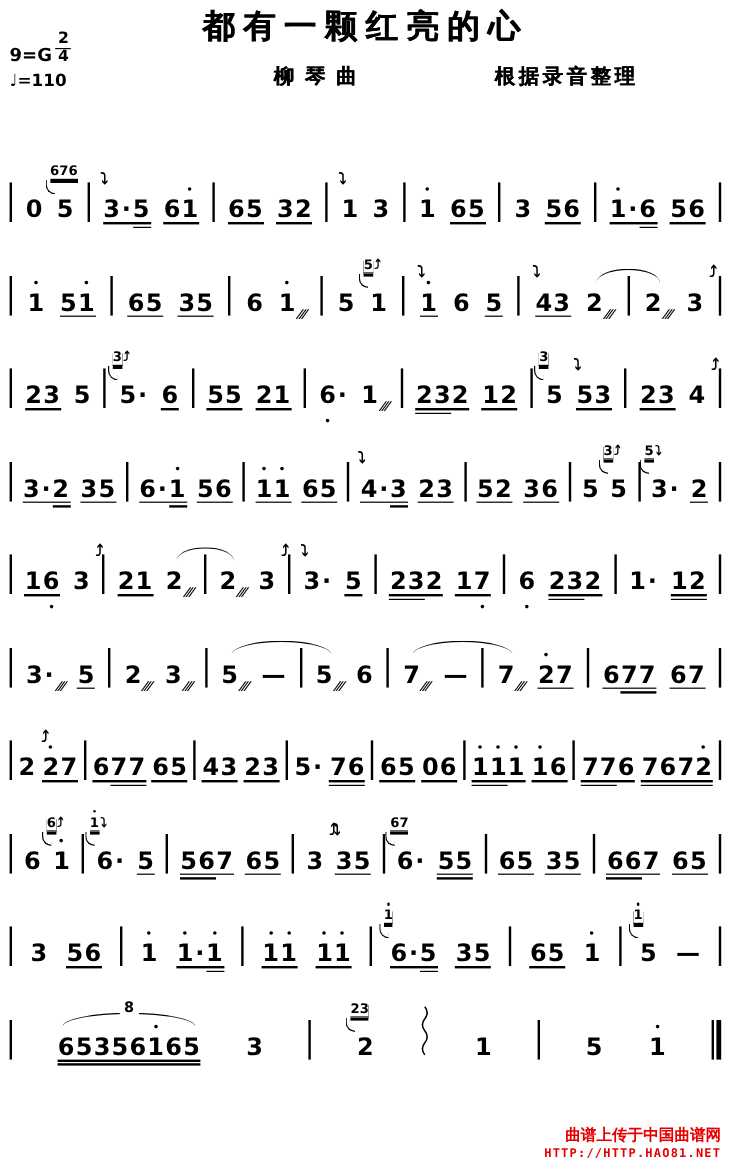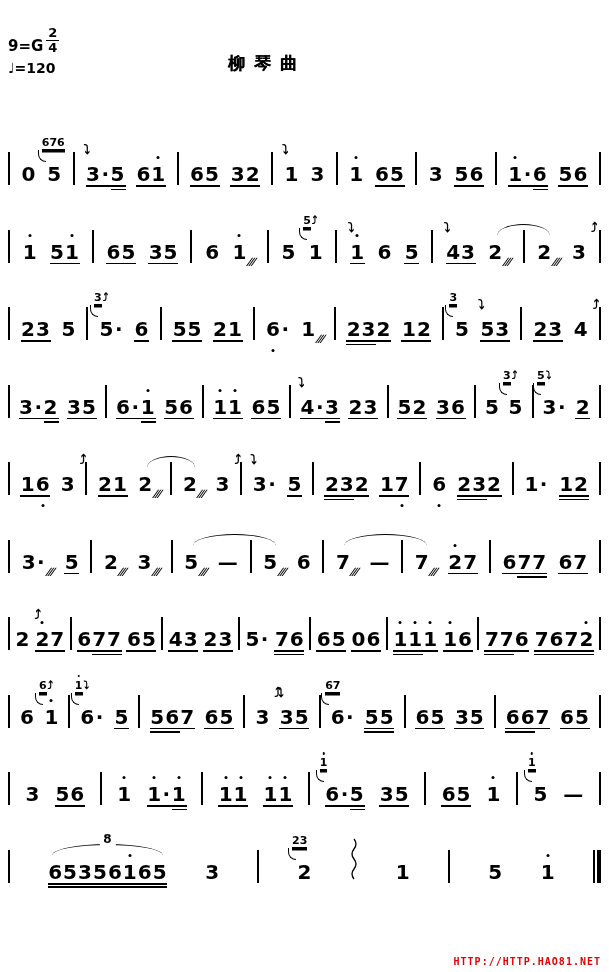--- a/index.html
+++ b/index.html
@@ -64,29 +64,31 @@
   
   .footer{position:absolute;right:8px;bottom:4px;text-align:right;line-height:1.25;}
   .f1{font-size:13px;font-weight:700;}
   .f2{font-size:10px;font-weight:700;letter-spacing:1px;
       font-family:"DejaVu Sans Mono",monospace;}
 </style>
 </head>
 <body>
 
 <div class="header">
+  <div class="title">都有一颗红亮的心</div>
   <div class="keyrow">
     <span>9=G</span>
     <span class="meter">
       <span class="mnum">2</span>
       <span class="mden">4</span>
     </span>
   </div>
-  <div class="tempo">♩=120</div>
+  <div class="tempo">♩=110</div>
   <div class="genre">柳琴曲</div>
+  <div class="source">根据录音整理</div>
 </div>
 
 <div id="score">
     <div class="line">
       <div class="bar"></div>
       <div class="note"><span class="chars"><span class="ch">0</span></span></div>
       <div class="note"><span class="chars"><span class="ch">5</span></span><div class="grace"><span class="gu"><span class="gch">6</span><span class="gch">7</span><span class="gch">6</span></span></div><div class="hook"></div></div>
       <div class="bar"></div>
       <div class="note"><span class="chars"><span class="ch">3</span><span class="ch dsep">·</span><span class="ch">5</span></span><div class="arr d">⤵</div><div class="ul" style="left: 0px; width: 40px; top: 23px;"></div><div class="ul" style="left: 25px; width: 15px; top: 26.5px;"></div></div>
       <div class="note"><span class="chars"><span class="ch">6</span><span class="ch">1<div class="hd"></div></span></span><div class="ul" style="left: 0px; width: 30px; top: 23px;"></div></div>
@@ -318,14 +320,15 @@
         <div class="b1"></div>
         <div class="b2"></div>
       </div>
       <div class="arc" style="left: 52px; width: 111px; top: 30px;">
         <span class="albl">8</span>
       </div>
     </div>
   </div>
 
 <div class="footer" style="color: rgb(230, 0, 0);">
+  <div class="f1">曲谱上传于中国曲谱网</div>
   <div class="f2">HTTP://HTTP.HAO81.NET</div>
 </div>
 
 </body></html>

